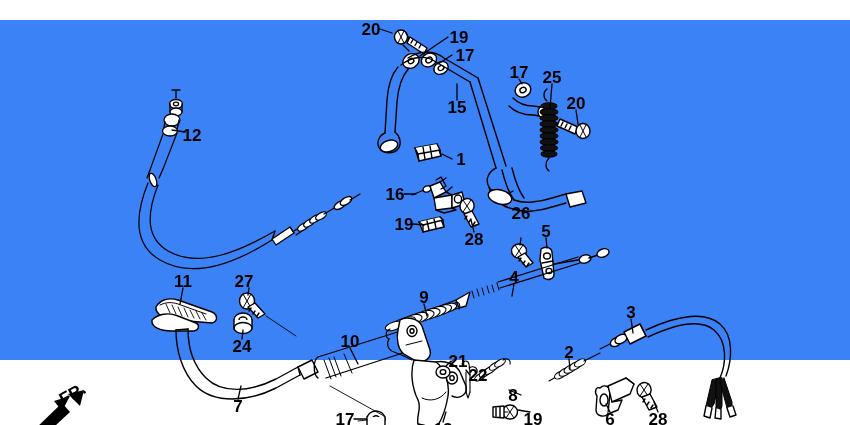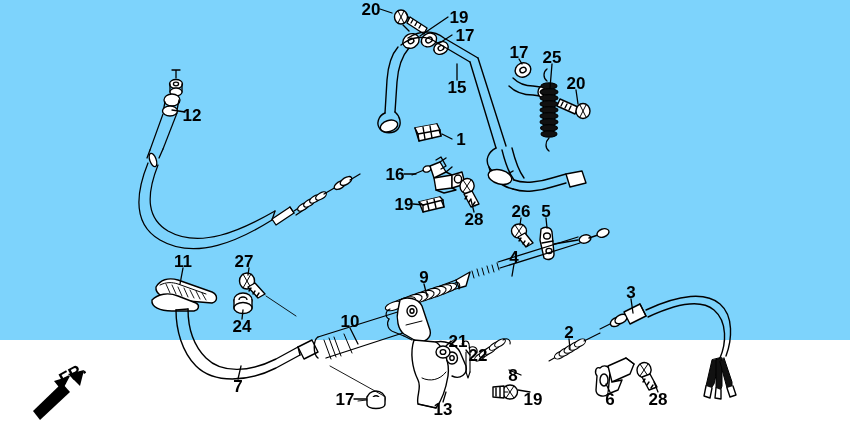--- a/index.html
+++ b/index.html
@@ -1,19 +1,19 @@
 <!DOCTYPE html>
 <html><head>
 <meta charset="utf-8">
 <title>Parts Diagram</title>
 <style>
   html,body{margin:0;padding:0;background:#ffffff;}
   body{width:850px;height:425px;overflow:hidden;
        font-family:"Liberation Sans",sans-serif;color:#000;}
-  #sheet{position:relative;width:850px;height:340px;background:#7dd3fc;}
+  #sheet{position:relative;width:850px;height:340px;background:#3b82f6;margin-top:20px;}
   #art{position:absolute;left:0;top:0;}
   .callout{position:absolute;font-family:"Liberation Sans",sans-serif;
            font-weight:bold;font-size:17px;line-height:1;color:#000;
            white-space:nowrap;transform:translate(-50%,-50%);}
   #partcode{position:absolute;left:678px;top:402px;
             font-family:"Liberation Mono",monospace;font-weight:bold;
             font-size:13px;letter-spacing:2.4px;color:#000;white-space:nowrap;}
   #fr-label{position:absolute;left:56px;top:372px;
             font-family:"Liberation Sans",sans-serif;font-weight:bold;
             font-size:17px;color:#000;transform:rotate(-28deg);
@@ -439,21 +439,21 @@
   <span class="callout" style="left:465px;top:35px">17</span>
   <span class="callout" style="left:519px;top:52px">17</span>
   <span class="callout" style="left:552px;top:57px">25</span>
   <span class="callout" style="left:576px;top:83px">20</span>
   <span class="callout" style="left:457px;top:87px">15</span>
   <span class="callout" style="left:192px;top:115px">12</span>
   <span class="callout" style="left:461px;top:139px">1</span>
   <span class="callout" style="left:395px;top:174px">16</span>
   <span class="callout" style="left:404px;top:204px">19</span>
   <span class="callout" style="left:474px;top:219px">28</span>
-  <span class="callout" style="left:521px;top:211px">26</span>
+  <span class="callout" style="left:521px;top:193px">26</span>
   <span class="callout" style="left:546px;top:211px">5</span>
   <span class="callout" style="left:183px;top:261px">11</span>
   <span class="callout" style="left:244px;top:261px">27</span>
   <span class="callout" style="left:424px;top:277px">9</span>
   <span class="callout" style="left:631px;top:292px">3</span>
   <span class="callout" style="left:514px;top:257px">4</span>
   <span class="callout" style="left:242px;top:326px">24</span>
   <span class="callout" style="left:350px;top:321px">10</span>
   <span class="callout" style="left:569px;top:332px">2</span>
   <span class="callout" style="left:458px;top:341px">21</span>

